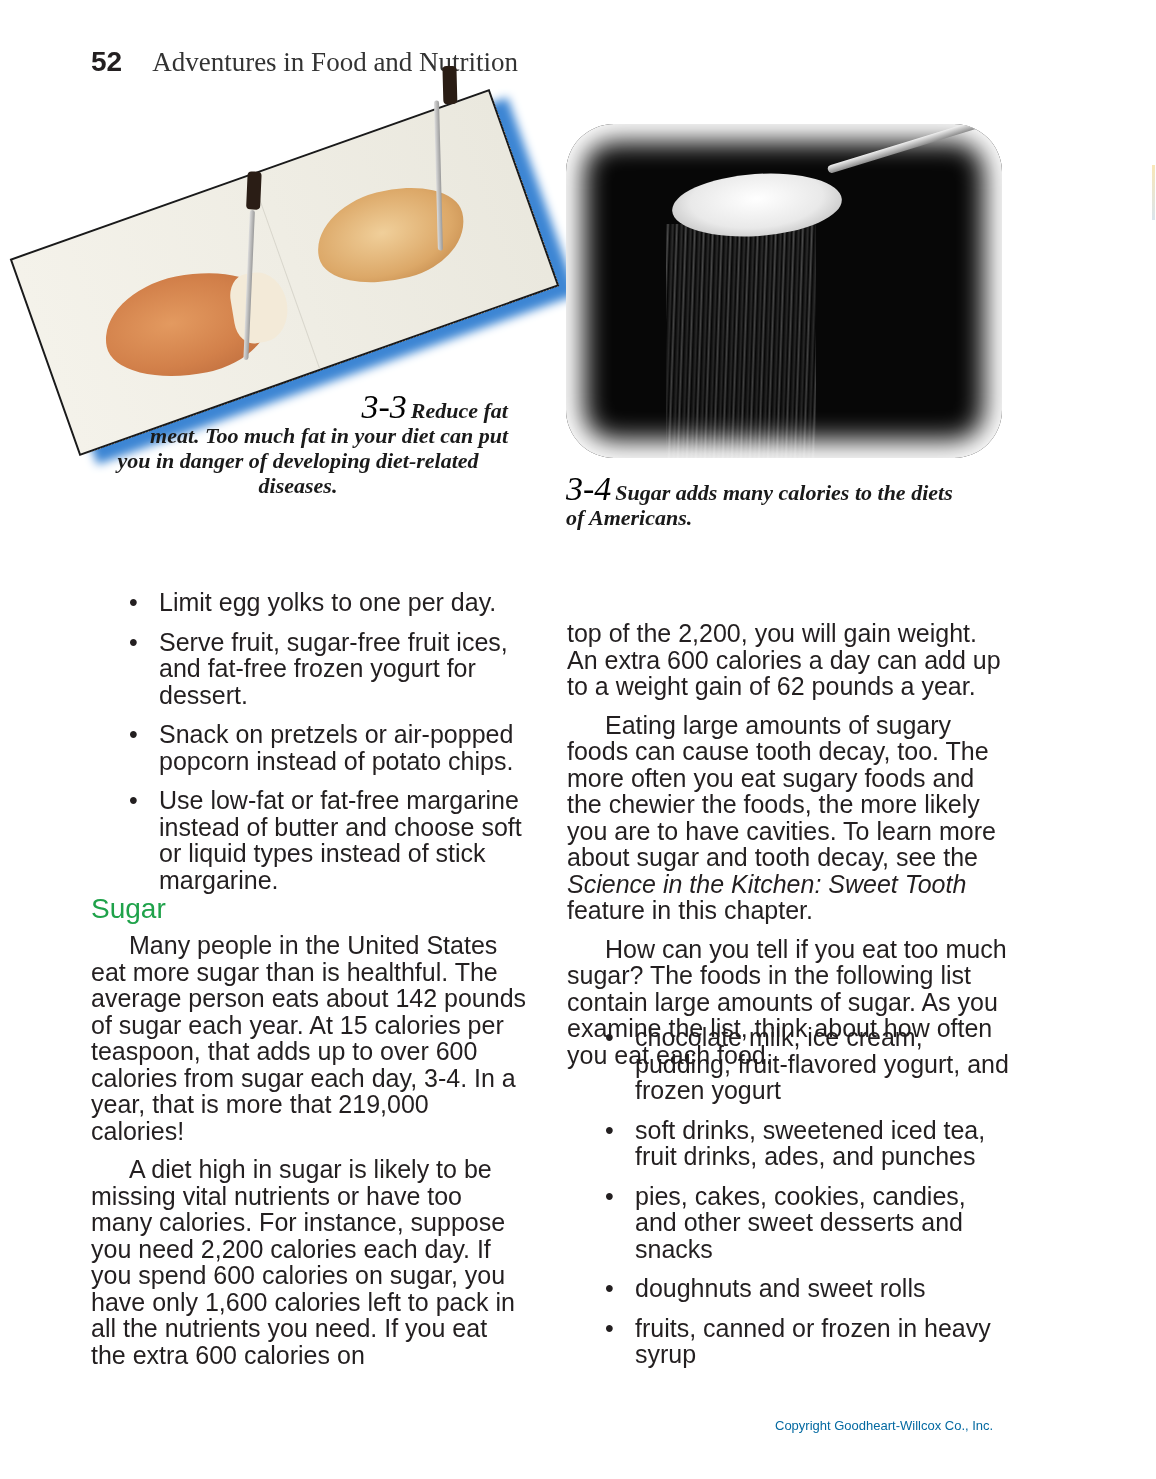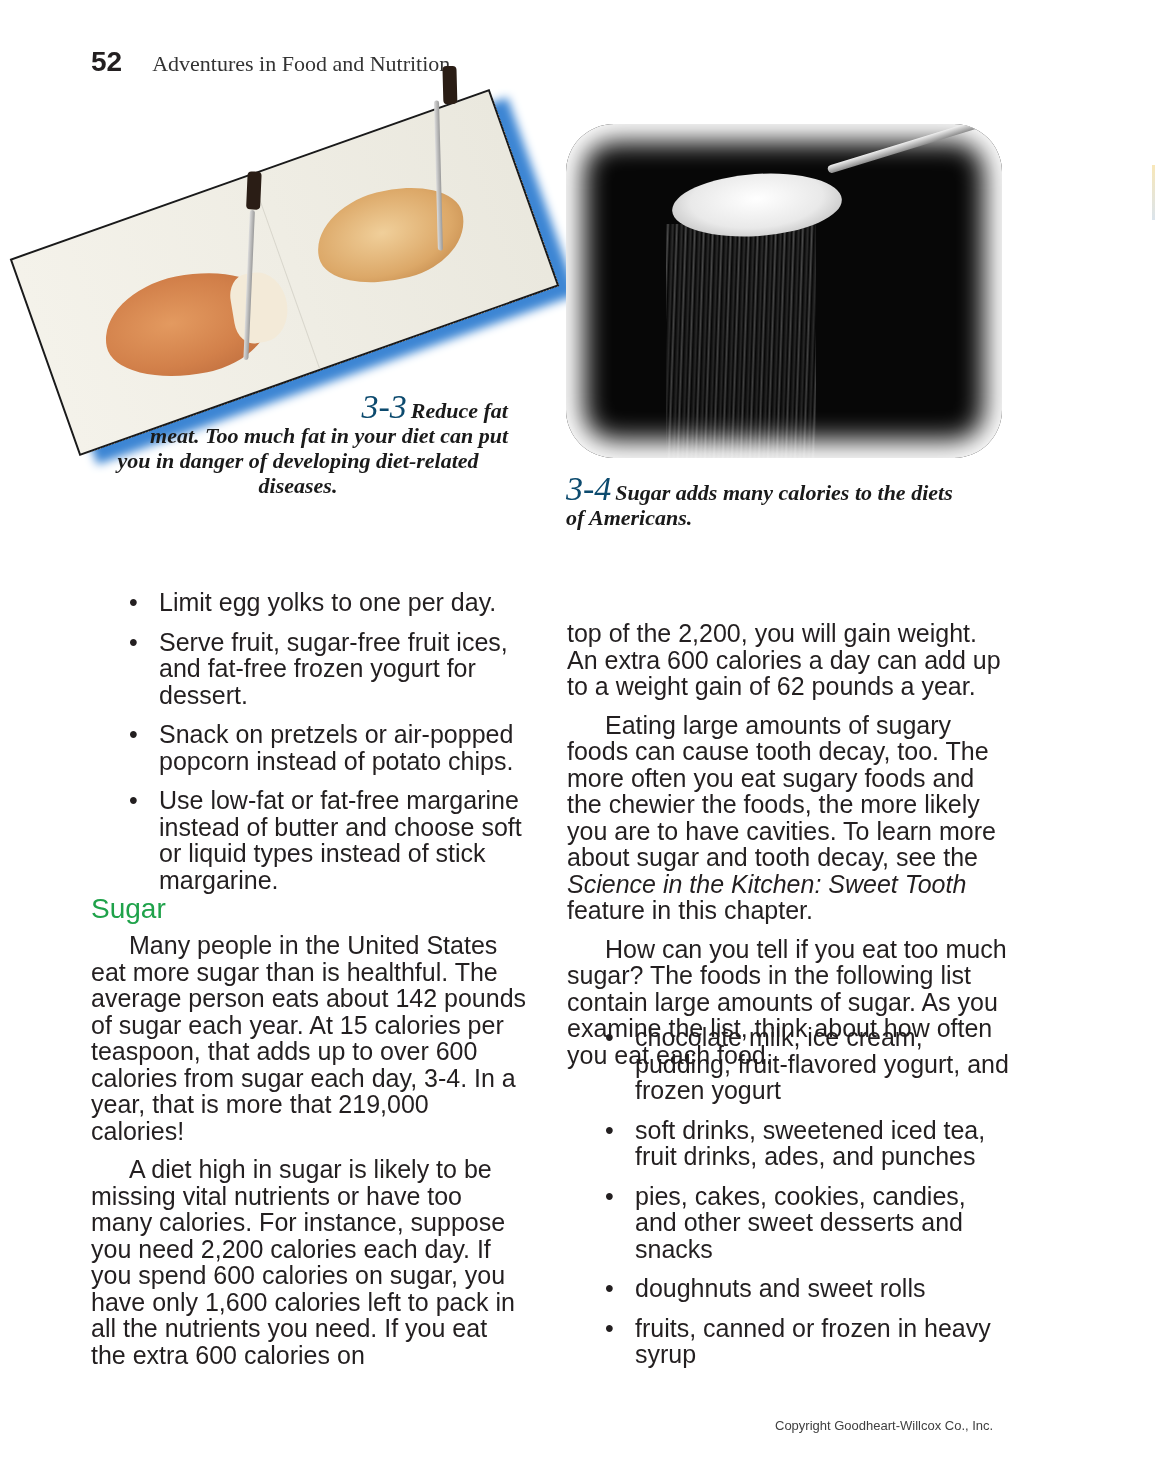--- a/index.html
+++ b/index.html
@@ -1,39 +1,39 @@
 <!DOCTYPE html>
 <html><head>
   <meta charset="utf-8">
   <style>
     html, body { margin: 0; padding: 0; background: #ffffff; }
     body { width: 1156px; height: 1479px; position: relative; overflow: hidden; color: #231f20; }
     .abs { position: absolute; }
     .header { left: 91px; top: 46px; display: flex; align-items: baseline; }
     .page-num { font-family: "Liberation Sans", sans-serif; font-weight: bold; font-size: 28px; }
-    .book-title { font-family: "Liberation Serif", serif; font-size: 22px; margin-left: 30px; color: #333; }
+    .book-title { font-family: "Liberation Serif", serif; font-size: 27px; margin-left: 30px; color: #333; }
 
     
     .fig33 { left: 30px; top: 168px; width: 505px; height: 205px; transform: rotate(-19.5deg); transform-origin: 50% 50%;
       background: linear-gradient(90deg, #f4f2ea 0%, #efede4 52%, #eae8de 100%);
       border: 2px solid #1a1a1a; box-shadow: 14px 14px 10px #3d86d4; }
     .fig33 .divider { position: absolute; left: 50%; top: 0; width: 1px; height: 100%; background: #d8d6cc; }
     .steak { position: absolute; border-radius: 48% 52% 45% 55% / 55% 45% 55% 45%; }
     .steak.a { left: 60px; top: 70px; width: 170px; height: 100px; background: radial-gradient(ellipse at 40% 45%, #e39a60 0%, #d2804a 55%, #b9683a 100%); transform: rotate(8deg); }
     .steak.a-fat { position: absolute; left: 190px; top: 92px; width: 55px; height: 70px; background: #f3ead8; border-radius: 40% 60% 60% 40%; transform: rotate(10deg); }
     .steak.b { left: 290px; top: 58px; width: 150px; height: 90px; background: radial-gradient(ellipse at 45% 45%, #f0cf9a 0%, #dca868 60%, #b97d40 100%); transform: rotate(5deg); }
     .knife { position: absolute; height: 5px; background: linear-gradient(#dcdcdc, #9a9a9a); border-radius: 3px; }
     .knife.a { left: 140px; top: 100px; width: 150px; transform: rotate(-68deg); }
     .knife.b { left: 355px; top: 60px; width: 150px; transform: rotate(-72deg); }
     .handle { position: absolute; width: 38px; height: 14px; background: #2a1d15; border-radius: 4px; }
     .handle.a { left: 232px; top: 8px; transform: rotate(-68deg); }
     .handle.b { left: 452px; top: -26px; transform: rotate(-72deg); }
 
     .caption { font-family: "Liberation Serif", serif; font-style: italic; font-weight: bold; font-size: 22px; line-height: 25px; color: #1a1a1a; }
-    .caption .fignum { color: #0c4a6e; font-weight: normal; font-size: 34px; margin-right: 4px; }
+    .caption .fignum { color: #000000; font-weight: normal; font-size: 34px; margin-right: 4px; }
     .cap33 { left: 88px; top: 394px; width: 420px; text-align: right; }
     .cap33 .last { text-align: center; }
     .cap34 { left: 566px; top: 476px; width: 440px; }
 
     
     .fig34 { left: 566px; top: 124px; width: 436px; height: 334px; border-radius: 48px; background: #070707;
       box-shadow: inset 0 0 26px 18px #ffffff; overflow: hidden; }
     .spoon-bowl { position: absolute; left: 106px; top: 50px; width: 170px; height: 62px; border-radius: 50%;
       background: radial-gradient(ellipse at 50% 40%, #ffffff 0%, #e9e9e9 55%, #a9a9a9 100%); transform: rotate(-4deg); }
     .spoon-handle { position: absolute; left: 262px; top: 42px; width: 170px; height: 8px; background: linear-gradient(#f0f0f0, #8c8c8c); border-radius: 4px; transform: rotate(-17deg); transform-origin: 0 50%; }
@@ -46,21 +46,21 @@
     .bullets { list-style: none; margin: 0; padding: 0; }
     .bullets li { position: relative; padding-left: 32px; margin-bottom: 13px; }
     .bullets li::before { content: "•"; position: absolute; left: 2px; top: 0; }
     .left-bullets { left: 127px; top: 589px; width: 400px; }
     .section-heading { left: 91px; top: 893px; font-family: "Liberation Sans", sans-serif; font-size: 28px; color: #1fa24a; }
     .para { text-indent: 38px; margin: 0 0 12px 0; }
     .para.noindent { text-indent: 0; }
     .left-col { left: 91px; top: 932px; width: 436px; }
     .right-col { left: 567px; top: 620px; width: 440px; }
     .right-bullets { left: 603px; top: 1024px; width: 410px; }
-    .copyright { left: 775px; top: 1418px; font-family: "Liberation Sans", sans-serif; font-size: 13px; color: #404040; }
+    .copyright { left: 775px; top: 1418px; font-family: "Liberation Sans", sans-serif; font-size: 13px; color: #0369a1; }
     .edge-mark { left: 1152px; top: 165px; width: 3px; height: 55px; background: linear-gradient(#f8e7b8, #dbe4ec); }
   </style>
 </head>
 <body>
 
 <div class="abs header">
   <span class="page-num">52</span>
   <span class="book-title">Adventures in Food and Nutrition</span>
 </div>
 

